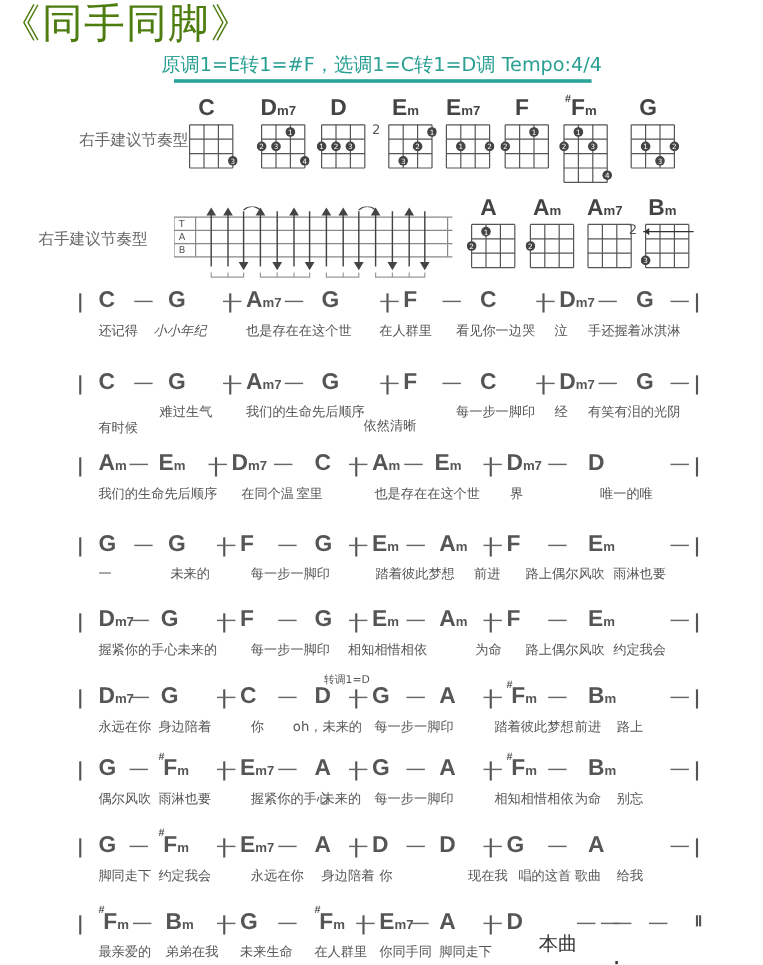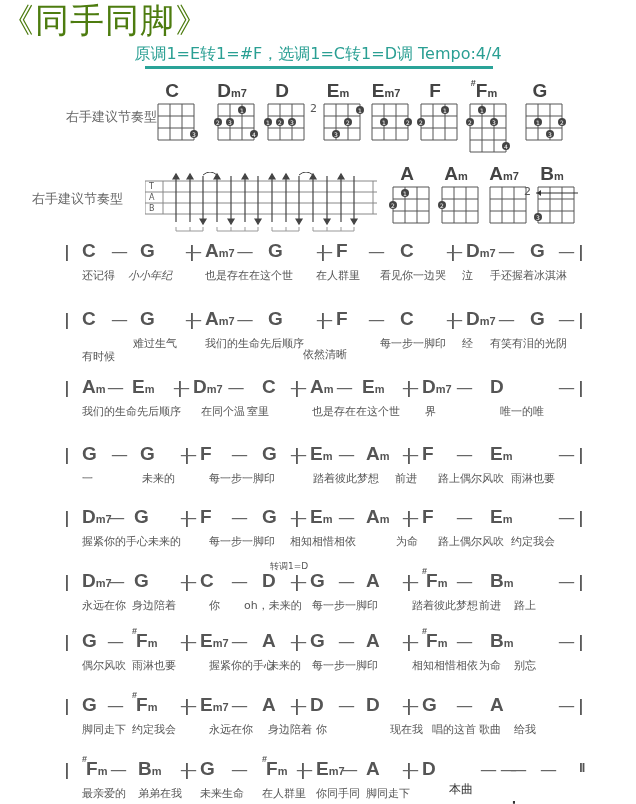--- a/index.html
+++ b/index.html
@@ -16,21 +16,21 @@
   .grid svg { display:block; }
   .tab { position:absolute; left:145px; top:172px; }
   .bar { position:absolute; top:0; font-size:16px; font-weight:bold; color:#555; }
   .crd { position:absolute; top:0; font-size:19px; font-weight:bold; color:#555; font-family:"Liberation Sans", sans-serif; white-space:nowrap; }
   .crd small { font-size:11px; }
   .crd sup { font-size:9px; position:relative; top:-6px; margin-right:-1px; }
   .dash { position:absolute; top:0; font-size:17px; color:#666; }
   .lyr { position:absolute; top:28px; font-size:11px; color:#555; white-space:nowrap; }
   .mod { position:absolute; font-size:9px; color:#555; }
   .wm { position:absolute; left:447px; top:772px; font-size:23px; color:#333; font-family:"DejaVu Sans", sans-serif; background:#fff; padding:0 2px; }
-  .wm span { font-size:12px; }
+  .wm span { font-size:16px; }
 </style>
 </head>
 <body>
 
 <div class="title">《同手同脚》</div>
 <div class="subtitle">原调1=E转1=#F，选调1=C转1=D调  Tempo:4/4</div>
 <div class="rule"></div>
 
 <div class="label" style="left:66px;top:108px;">右手建议节奏型</div>
 <div class="label" style="left:32px;top:190px;">右手建议节奏型</div>

